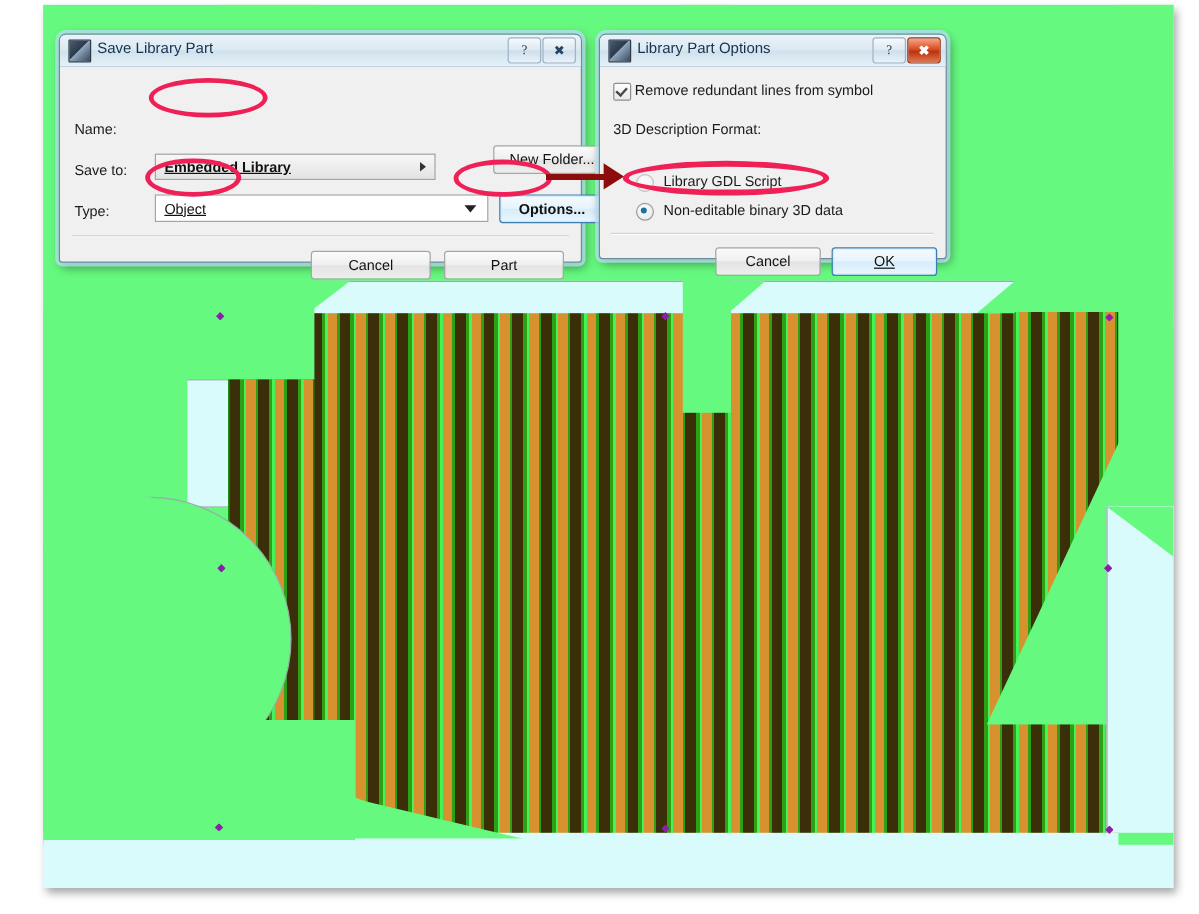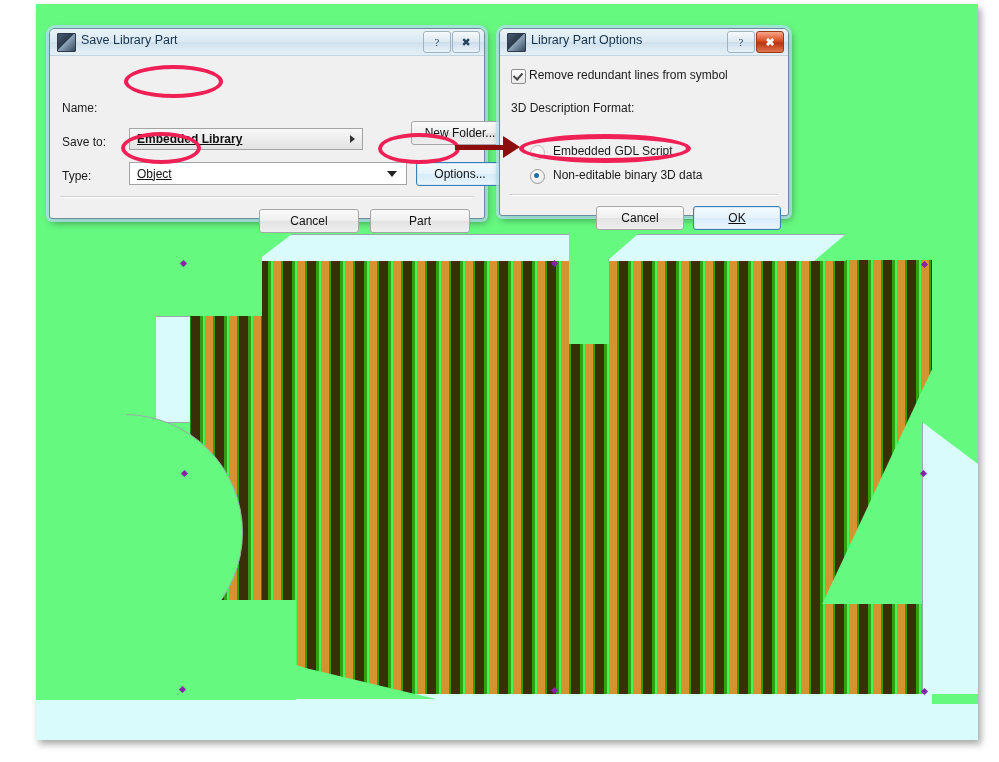--- a/index.html
+++ b/index.html
@@ -208,21 +208,21 @@
         <span>Embedded Library</span>
         <span class="arrowR"></span>
       </div>
       <div class="btn" style="left:322px;top:65px;width:98px;height:24px;margin-left:39px;">New Folder...</div>
 
       <div class="lbl" style="left:12px;top:113px;">Type:</div>
       <div class="combo" style="left:79px;top:106px;width:278px;height:23px;">
         <span>Object</span>
         <span class="arrowD"></span>
       </div>
-      <div class="btn focus" style="left:366px;top:106px;width:88px;height:24px;">Options...</div>
+      <div class="btn focus" style="left:366px;top:106px;width:88px;height:24px;font-weight:bold;">Options...</div>
 
       <div class="sep" style="left:10px;top:140px;width:414px;"></div>
 
       <div class="btn" style="left:209px;top:153px;width:100px;height:24px;">Cancel</div>
       <div class="btn" style="left:320px;top:153px;width:100px;height:24px;">Part</div>
     </div>
   </div>
 
   <div class="dialog" style="left:499px;top:28px;width:288px;height:186px;">
     <div class="titlebar">
@@ -234,21 +234,21 @@
       </div>
     </div>
 
     <div class="dlg-body" style="height:159px;">
       <div class="chk" style="left:11px;top:13px;"></div>
       <div class="lbl" style="left:29px;top:12px;">Remove redundant lines from symbol</div>
 
       <div class="lbl" style="left:11px;top:45px;text-align:center;">3D Description Format:</div>
 
       <div class="radio off" style="left:30px;top:89px;"></div>
-      <div class="lbl" style="left:53px;top:88px;">Embedded GDL Script</div>
+      <div class="lbl" style="left:53px;top:88px;">Library GDL Script</div>
 
       <div class="radio on" style="left:30px;top:113px;"></div>
       <div class="lbl" style="left:53px;top:112px;">Non-editable binary 3D data</div>
 
       <div class="sep" style="left:9px;top:138px;width:269px;"></div>
 
       <div class="btn" style="left:96px;top:150px;width:88px;height:24px;">Cancel</div>
       <div class="btn focus" style="left:193px;top:150px;width:88px;height:24px;text-decoration:underline;">OK</div>
     </div>
   </div>

